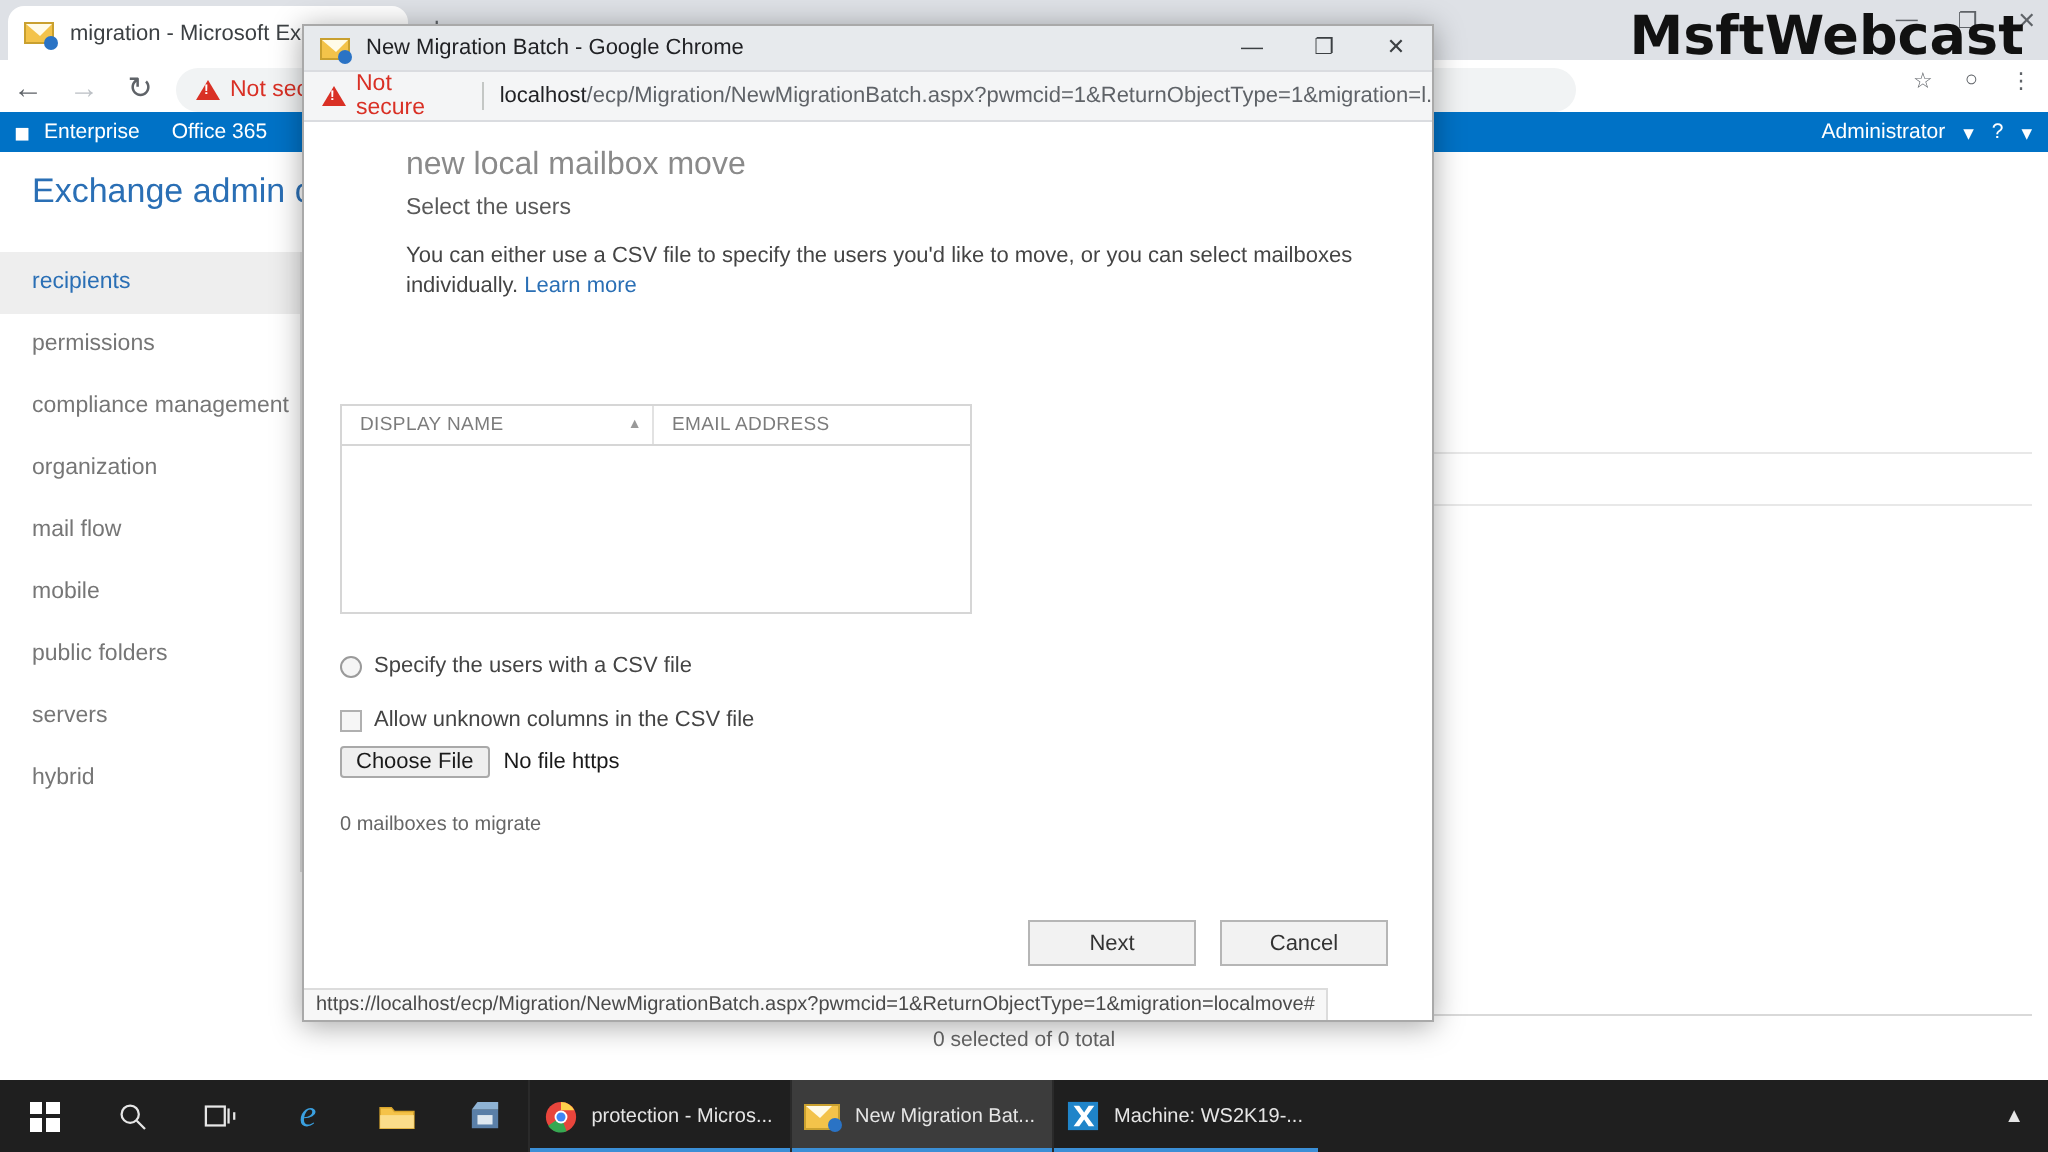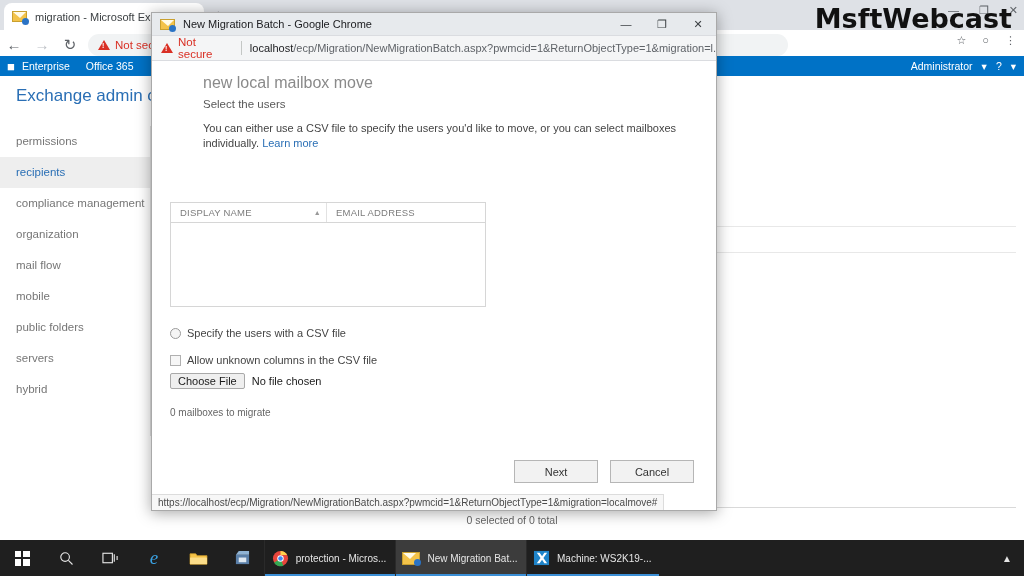--- a/index.html
+++ b/index.html
@@ -481,22 +481,22 @@
         <span>Administrator</span>
         <span>▾</span>
         <span>?</span>
         <span>▾</span>
       </div>
     </div>
 
     <div class="eac-title">Exchange admin ce</div>
 
     <div class="eac-nav">
+      <div class="eac-nav-item active">recipients</div>
       <div class="eac-nav-item">permissions</div>
-      <div class="eac-nav-item active">recipients</div>
       <div class="eac-nav-item">compliance management</div>
       <div class="eac-nav-item">organization</div>
       <div class="eac-nav-item">mail flow</div>
       <div class="eac-nav-item">mobile</div>
       <div class="eac-nav-item">public folders</div>
       <div class="eac-nav-item">servers</div>
       <div class="eac-nav-item">hybrid</div>
     </div>
 
     <div class="eac-divider"></div>
@@ -591,21 +591,21 @@
       <span class="radio-lbl">Specify the users with a CSV file</span>
     </div>
 
     <div class="radio-row" style="left:19px; top:342px;">
       <span class="chk"></span>
       <span class="radio-lbl">Allow unknown columns in the CSV file</span>
     </div>
 
     <div class="filebtn" style="position:absolute; left:19px; top:361px;">
       <span class="choose-btn">Choose File</span>
-      <span class="nofile">No file chosen</span>
+      <span class="nofile">No file https</span>
     </div>
 
     <div class="migr-count" style="position:absolute; left:19px; top:395px;">0 mailboxes to migrate</div>
 
     <div class="dlg-buttons" style="top:448px;">
       <span class="dlg-btn">Next</span>
       <span class="dlg-btn">Cancel</span>
     </div>
   </div>
 

